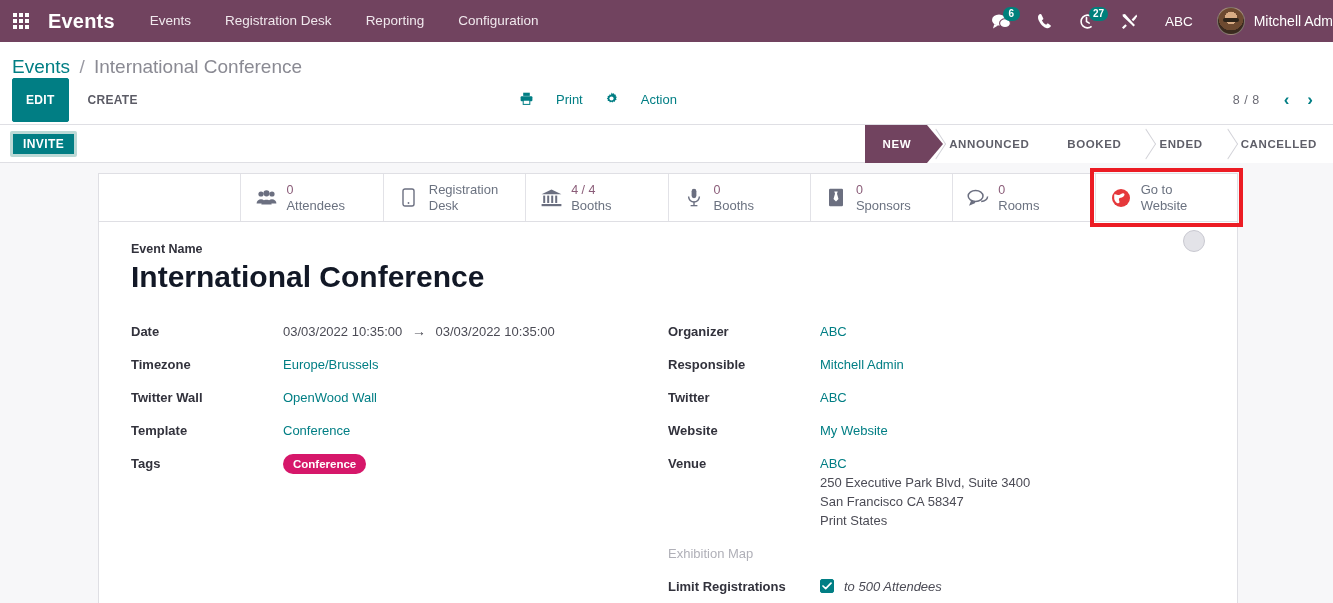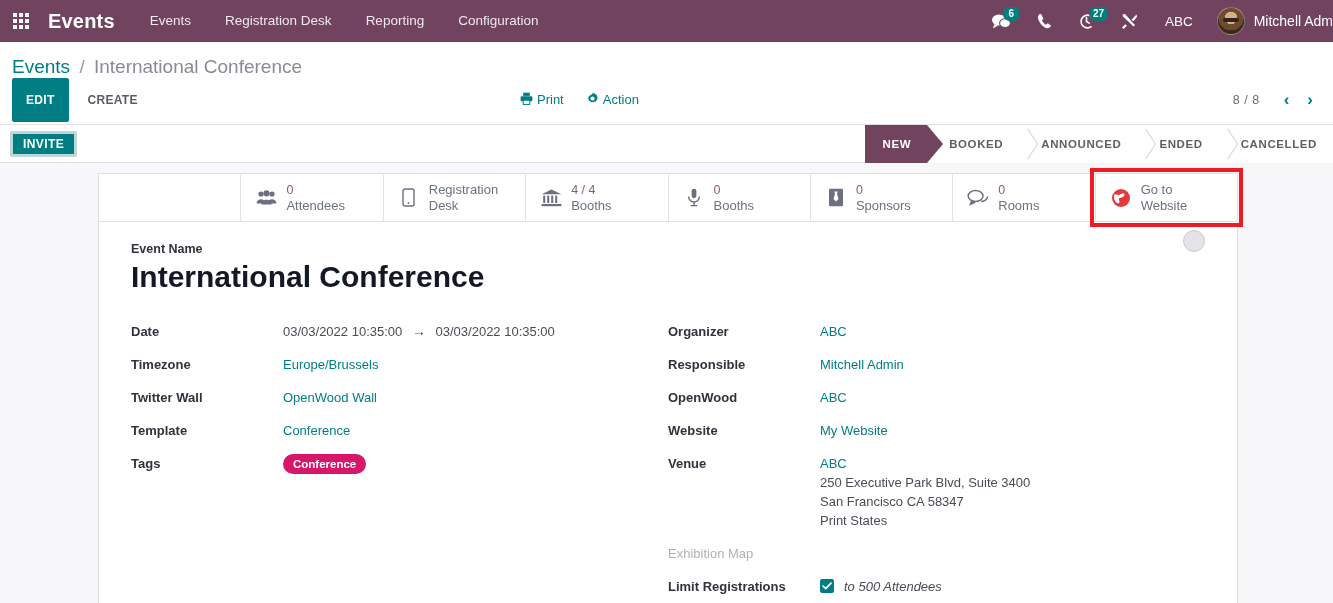--- a/index.html
+++ b/index.html
@@ -173,21 +173,21 @@
     display: flex;
     align-items: center;
     gap: 22px;
   }
   .cp-link {
     color: #017e84;
     font-size: 13px;
     cursor: pointer;
     display: flex;
     align-items: center;
-    gap: 4px;
+    gap: 23px;
     white-space: nowrap;
   }
   .cp-pager {
     margin-left: auto;
     display: flex;
     align-items: center;
     gap: 2px;
     color: #6b6b75;
     font-size: 12.5px;
   }
@@ -486,22 +486,22 @@
       <span class="pager-btn">‹</span>
       <span class="pager-btn">›</span>
     </div>
   </div>
 </div>
 
 <div class="statusbar-row">
   <button class="btn-invite">INVITE</button>
   <div class="statusbar">
     <div class="status-step first active">NEW</div>
+    <div class="status-step">ANNOUNCED</div>
     <div class="status-step after-active">BOOKED</div>
-    <div class="status-step">ANNOUNCED</div>
     <div class="status-step">ENDED</div>
     <div class="status-step">CANCELLED</div>
   </div>
 </div>
 
 <div class="sheet-wrap">
   <div class="sheet">
 
     <div class="stat-row">
 
@@ -655,21 +655,21 @@
             <div class="flabel">Organizer</div>
             <div class="fvalue link">ABC</div>
           </div>
 
           <div class="frow">
             <div class="flabel">Responsible</div>
             <div class="fvalue link">Mitchell Admin</div>
           </div>
 
           <div class="frow">
-            <div class="flabel">OpenWood</div>
+            <div class="flabel">Twitter</div>
             <div class="fvalue link">ABC</div>
           </div>
 
           <div class="frow">
             <div class="flabel">Website</div>
             <div class="fvalue link">My Website</div>
           </div>
 
           <div class="frow" style="margin-bottom:6px;">
             <div class="flabel">Venue</div>

